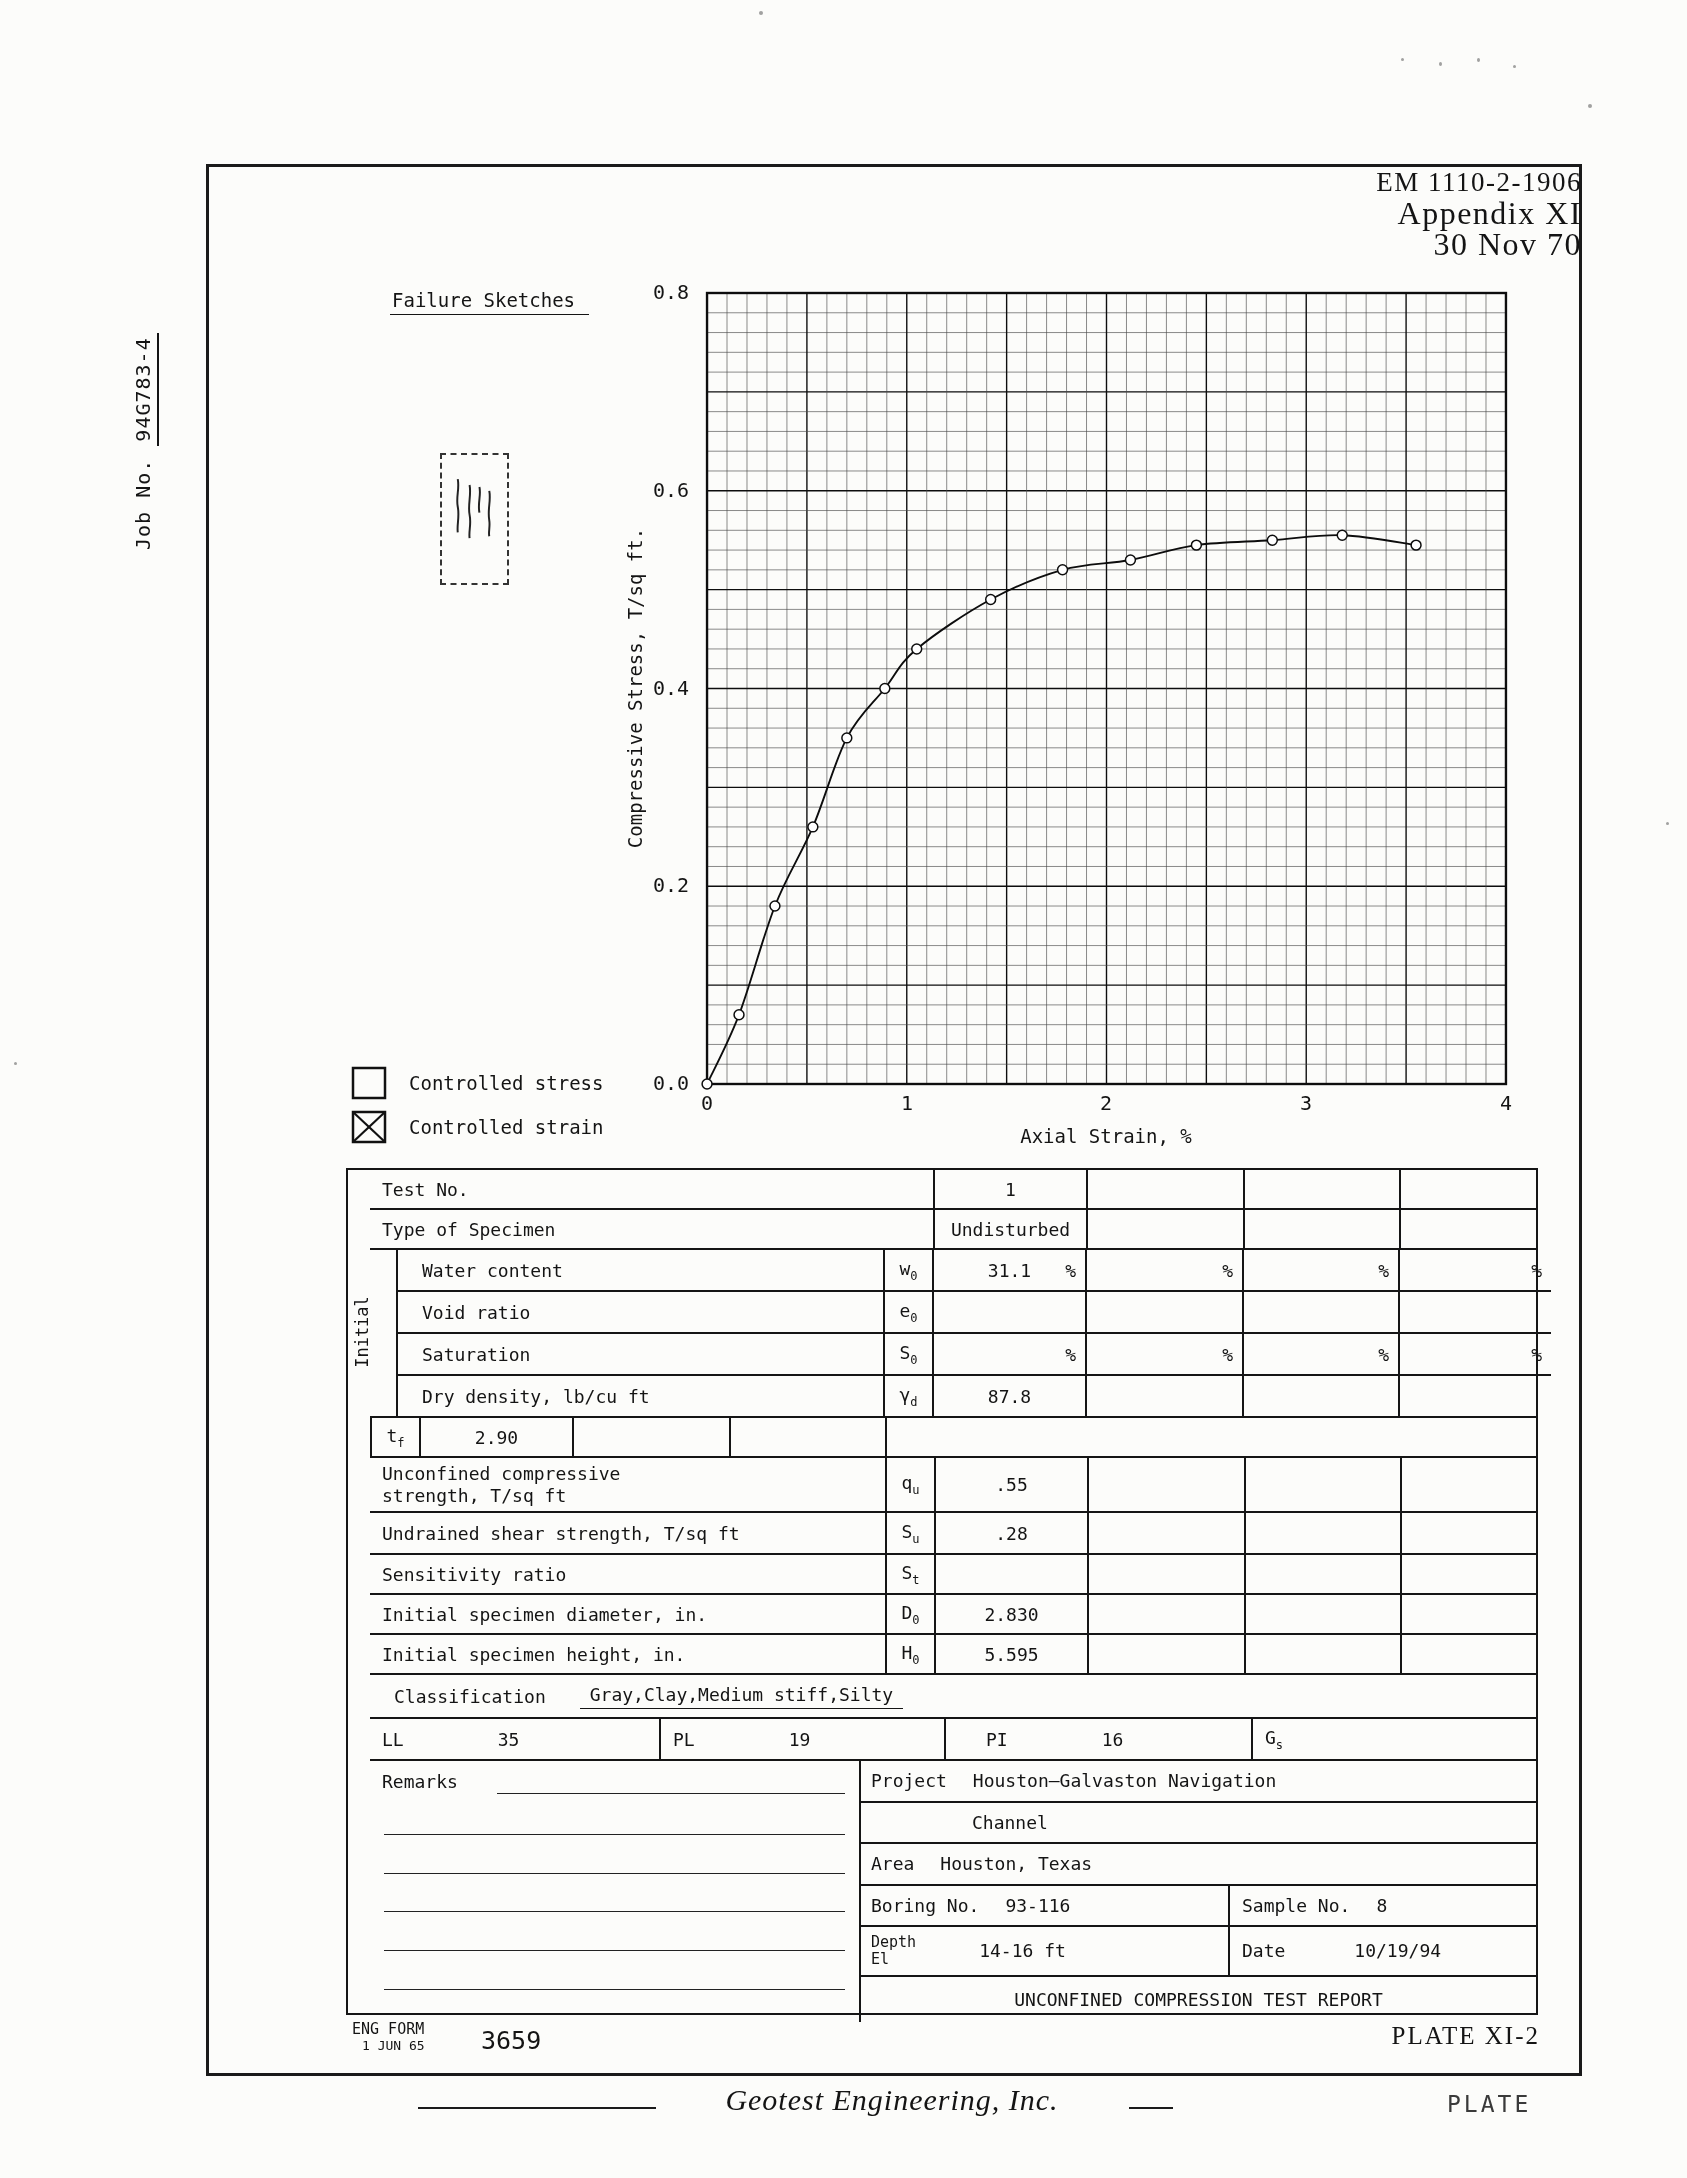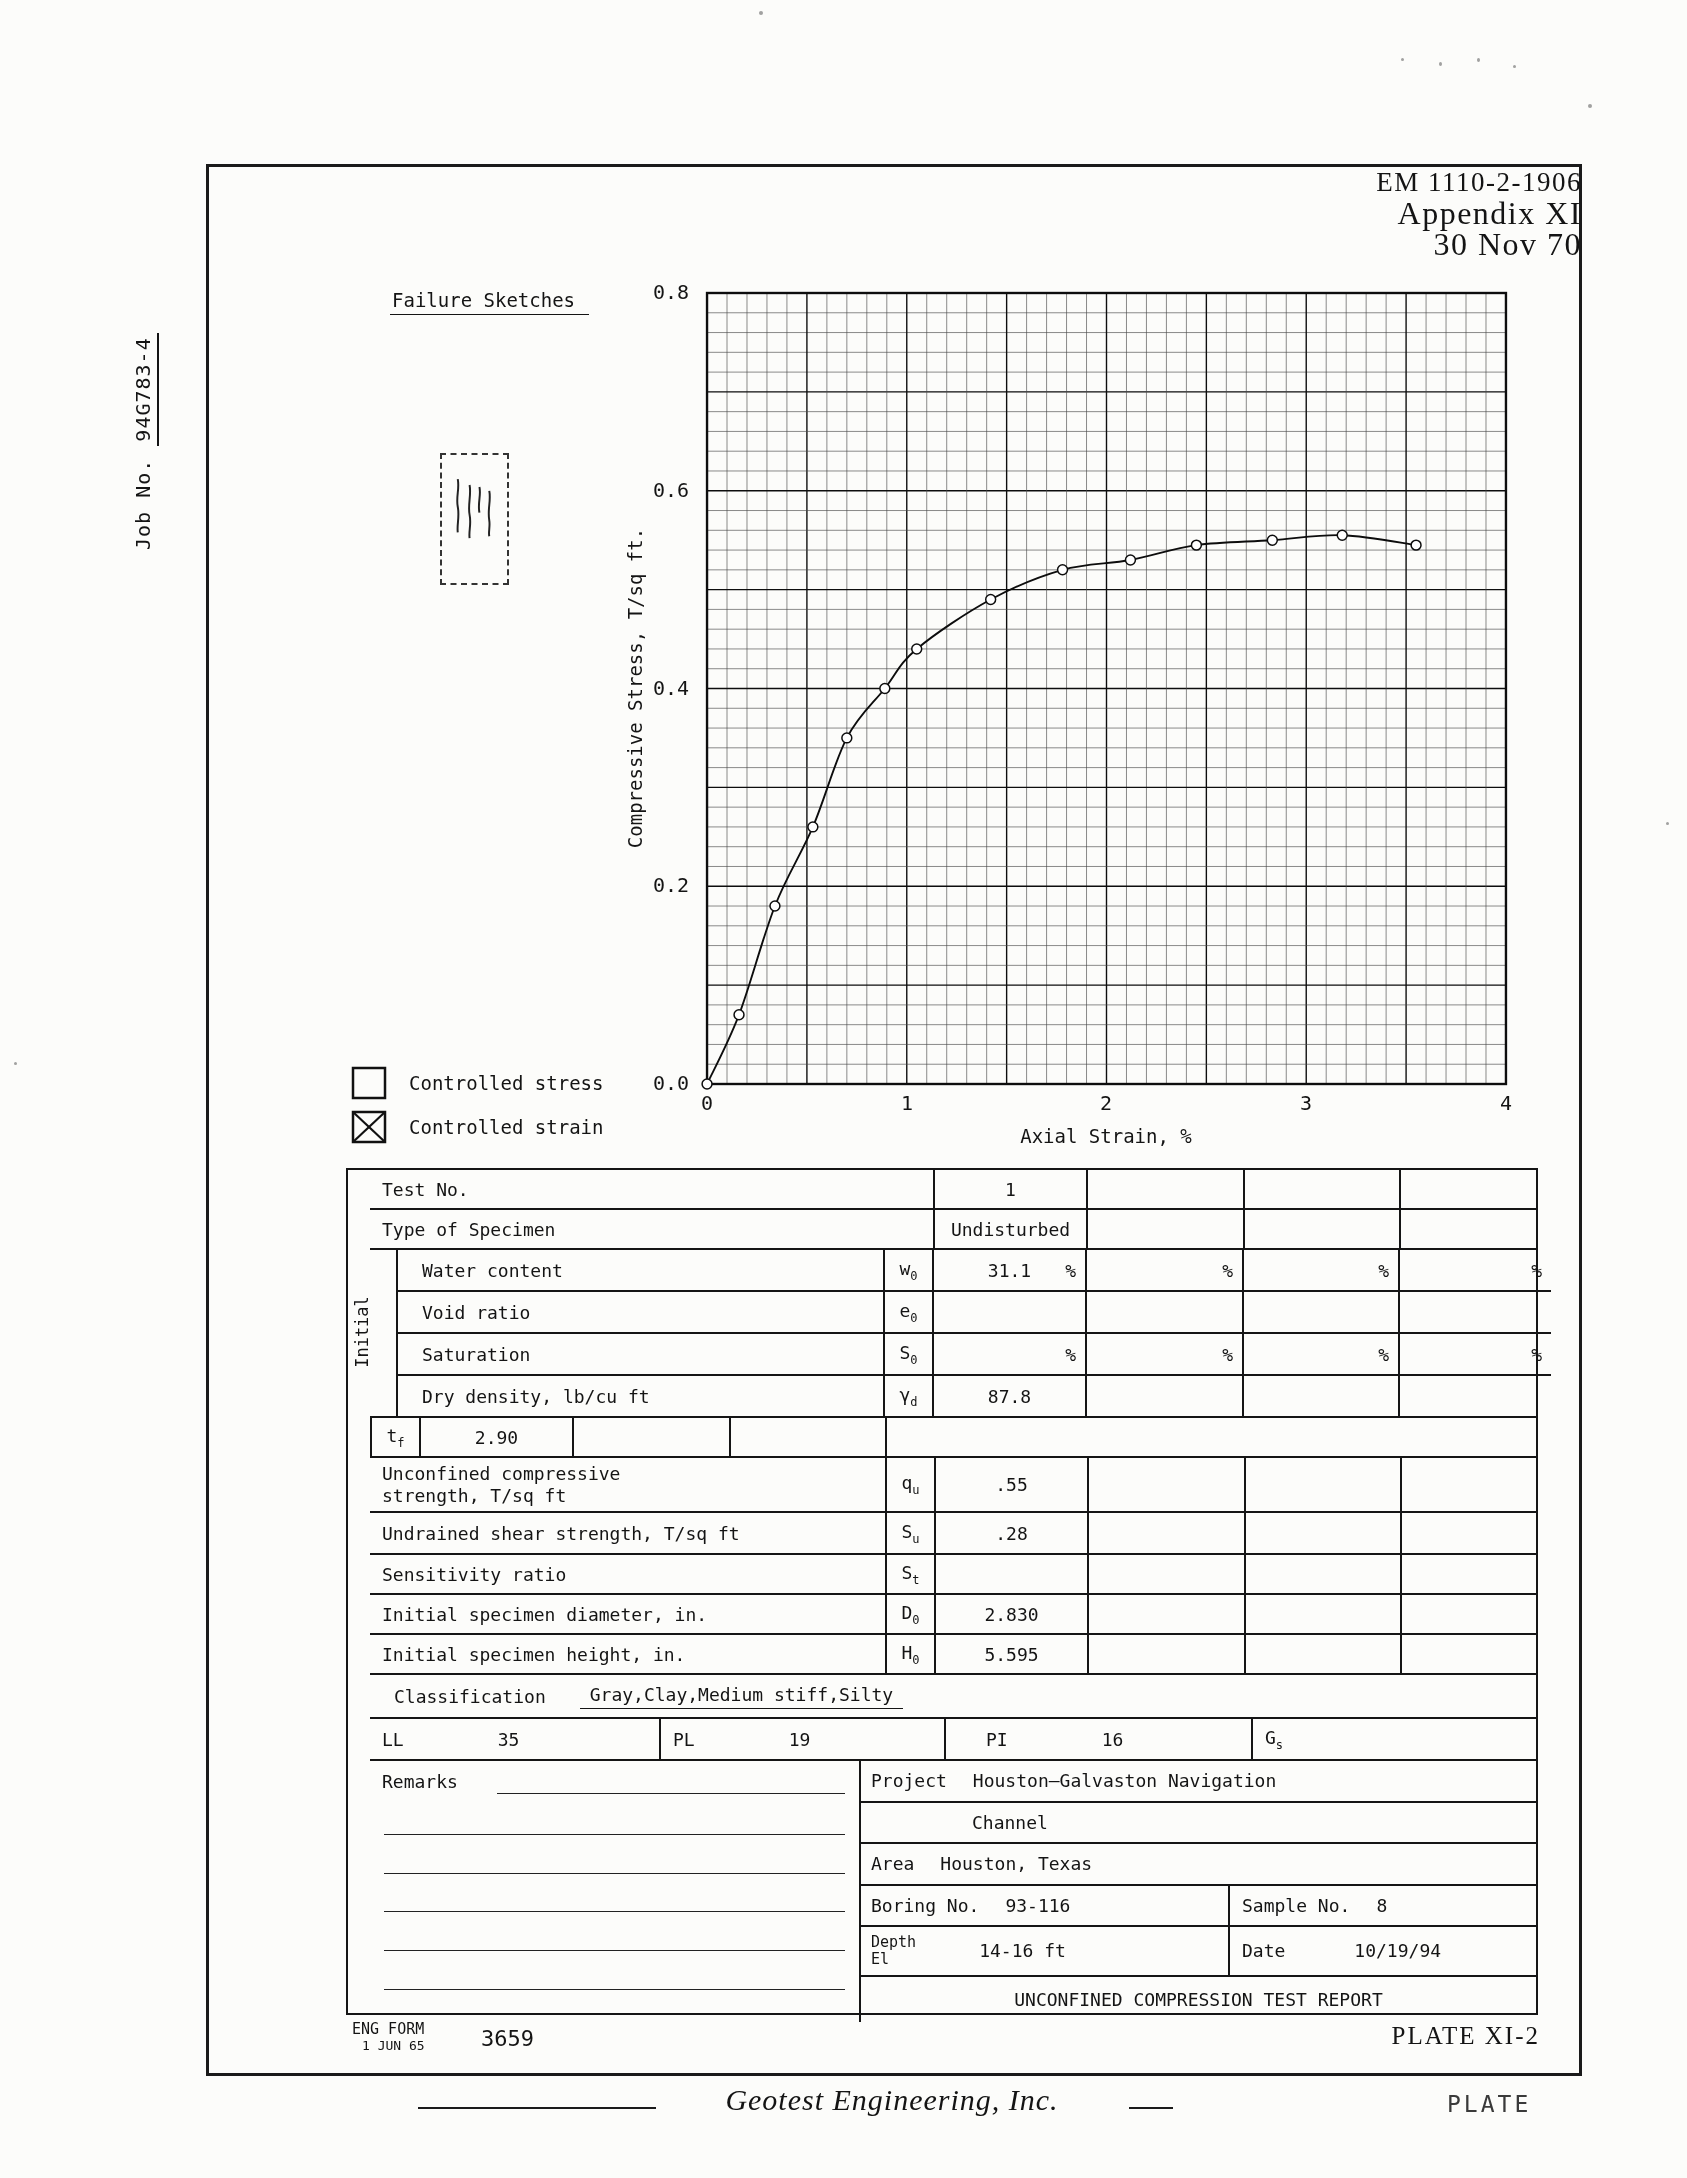--- a/index.html
+++ b/index.html
@@ -84,21 +84,21 @@
   .prow.last { border-bottom:none; justify-content:center; padding-left:0; }
   .ph42{height:42px}.ph50{height:50px}.ph46{height:46px}
   .pv { margin-left:26px; }
   .psplit { padding-left:0; }
   .psl { width:369px; border-right:2px solid #151515; height:100%; display:flex; align-items:center; padding-left:10px; }
   .psr { flex:1; height:100%; display:flex; align-items:center; padding-left:12px; }
   .depthlab { display:flex; flex-direction:column; font-size:15px; line-height:1.15; }
   
   .engform { position:absolute; left:352px; top:2020px; font-size:15px; line-height:1.2; }
   .engform .d { font-size:13px; padding-left:10px; }
-  .formno { position:absolute; left:481px; top:2026px; font-size:22px; }
+  .formno { position:absolute; left:481px; top:2026px; font-size:25px; }
   .platenum { position:absolute; right:147px; top:2022px; font-family:"Liberation Serif", serif;
               font-size:25px; letter-spacing:2px; }
   .company { position:absolute; left:676px; top:2083px; width:432px; text-align:center;
              font-family:"Liberation Serif", serif; font-style:italic; font-size:30px; letter-spacing:1px; }
   .crule { position:absolute; top:2107px; border-top:2px solid #1a1a1a; height:0; }
   .plate-corner { position:absolute; left:1447px; top:2091px; font-size:23px;
                   letter-spacing:3px; color:#3a3a3a; }
 </style>
 </head>
 <body>

